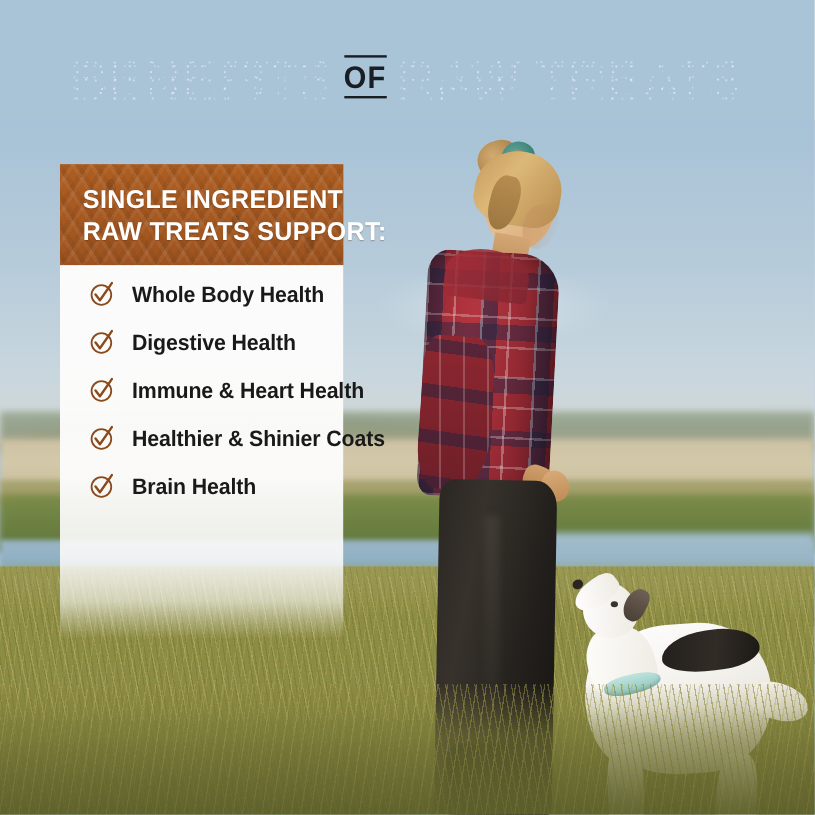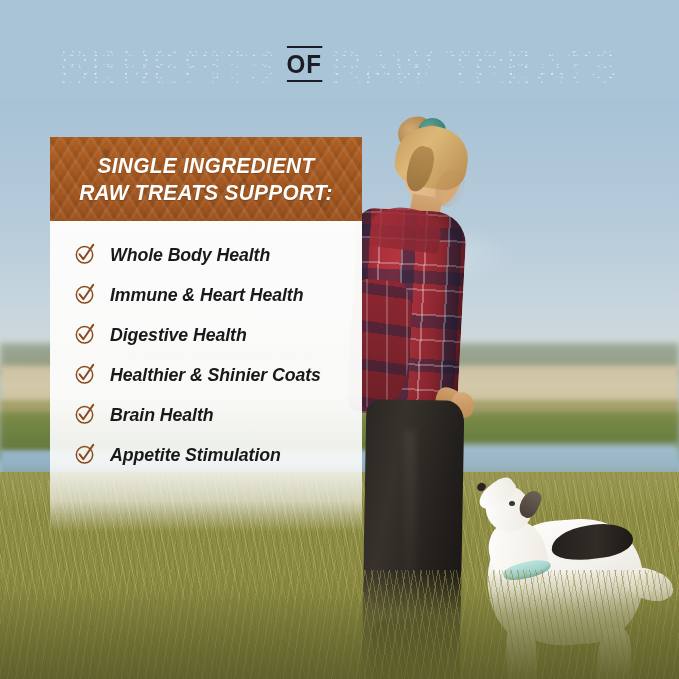--- a/index.html
+++ b/index.html
@@ -420,22 +420,21 @@
     line-height: 26px;
     color: #191d24;
     position: relative;
     top: -3px;
   }
 
   
   .card {
     position: absolute;
     left: 50px; top: 137px;
-    width: 312px;
-    font-style: italic;
+    width: 236px;
   }
 
   .card-header {
     position: relative;
     background-color: #a85a20;
     background-image:
       repeating-linear-gradient(58deg,
         rgba(255,255,255,.055) 0 3px,
         rgba(0,0,0,.055) 3px 7px,
         rgba(0,0,0,0) 7px 13px),
@@ -472,21 +471,21 @@
       rgba(252,252,251,.985) 0%,
       rgba(251,251,250,.975) 55%,
       rgba(250,250,249,.90) 78%,
       rgba(250,250,249,.62) 90%,
       rgba(250,250,249,0) 100%);
     height: 311px;
   }
 
   .benefit-row {
     display: flex;
-    align-items: center;
+    align-items: flex-start;
     height: 40px;
     padding-left: 24px;
   }
   .check-icon {
     flex: 0 0 auto;
     width: 22px; height: 22px;
     margin-right: 14px;
     position: relative;
     top: -1px;
   }
@@ -583,54 +582,45 @@
           </span>
           <span class="benefit-label">Whole Body Health</span>
         </div>
         <div class="benefit-row">
           <span class="check-icon">
             <svg viewBox="0 0 22 22" xmlns="http://www.w3.org/2000/svg">
               <circle cx="10.5" cy="11.8" r="8.2" fill="none" stroke="#8a4a1c" stroke-width="1.5"></circle>
               <path d="M5.6 11.4 L9.3 16.2 L19.2 1.9" fill="none" stroke="#8a4a1c" stroke-width="2" stroke-linecap="round" stroke-linejoin="round"></path>
             </svg>
           </span>
-          <span class="benefit-label">Immune &amp; Heart Health</span>
+          <span class="benefit-label">Digestive Health</span>
         </div>
         <div class="benefit-row">
           <span class="check-icon">
             <svg viewBox="0 0 22 22" xmlns="http://www.w3.org/2000/svg">
               <circle cx="10.5" cy="11.8" r="8.2" fill="none" stroke="#8a4a1c" stroke-width="1.5"></circle>
               <path d="M5.6 11.4 L9.3 16.2 L19.2 1.9" fill="none" stroke="#8a4a1c" stroke-width="2" stroke-linecap="round" stroke-linejoin="round"></path>
             </svg>
           </span>
-          <span class="benefit-label">Digestive Health</span>
+          <span class="benefit-label">Immune &amp; Heart Health</span>
         </div>
         <div class="benefit-row">
           <span class="check-icon">
             <svg viewBox="0 0 22 22" xmlns="http://www.w3.org/2000/svg">
               <circle cx="10.5" cy="11.8" r="8.2" fill="none" stroke="#8a4a1c" stroke-width="1.5"></circle>
               <path d="M5.6 11.4 L9.3 16.2 L19.2 1.9" fill="none" stroke="#8a4a1c" stroke-width="2" stroke-linecap="round" stroke-linejoin="round"></path>
             </svg>
           </span>
           <span class="benefit-label">Healthier &amp; Shinier Coats</span>
         </div>
         <div class="benefit-row">
           <span class="check-icon">
             <svg viewBox="0 0 22 22" xmlns="http://www.w3.org/2000/svg">
               <circle cx="10.5" cy="11.8" r="8.2" fill="none" stroke="#8a4a1c" stroke-width="1.5"></circle>
               <path d="M5.6 11.4 L9.3 16.2 L19.2 1.9" fill="none" stroke="#8a4a1c" stroke-width="2" stroke-linecap="round" stroke-linejoin="round"></path>
             </svg>
           </span>
           <span class="benefit-label">Brain Health</span>
         </div>
-        <div class="benefit-row">
-          <span class="check-icon">
-            <svg viewBox="0 0 22 22" xmlns="http://www.w3.org/2000/svg">
-              <circle cx="10.5" cy="11.8" r="8.2" fill="none" stroke="#8a4a1c" stroke-width="1.5"></circle>
-              <path d="M5.6 11.4 L9.3 16.2 L19.2 1.9" fill="none" stroke="#8a4a1c" stroke-width="2" stroke-linecap="round" stroke-linejoin="round"></path>
-            </svg>
-          </span>
-          <span class="benefit-label">Appetite Stimulation</span>
-        </div>
       </div>
   </div>
 
 </div>
 
 </body></html>

